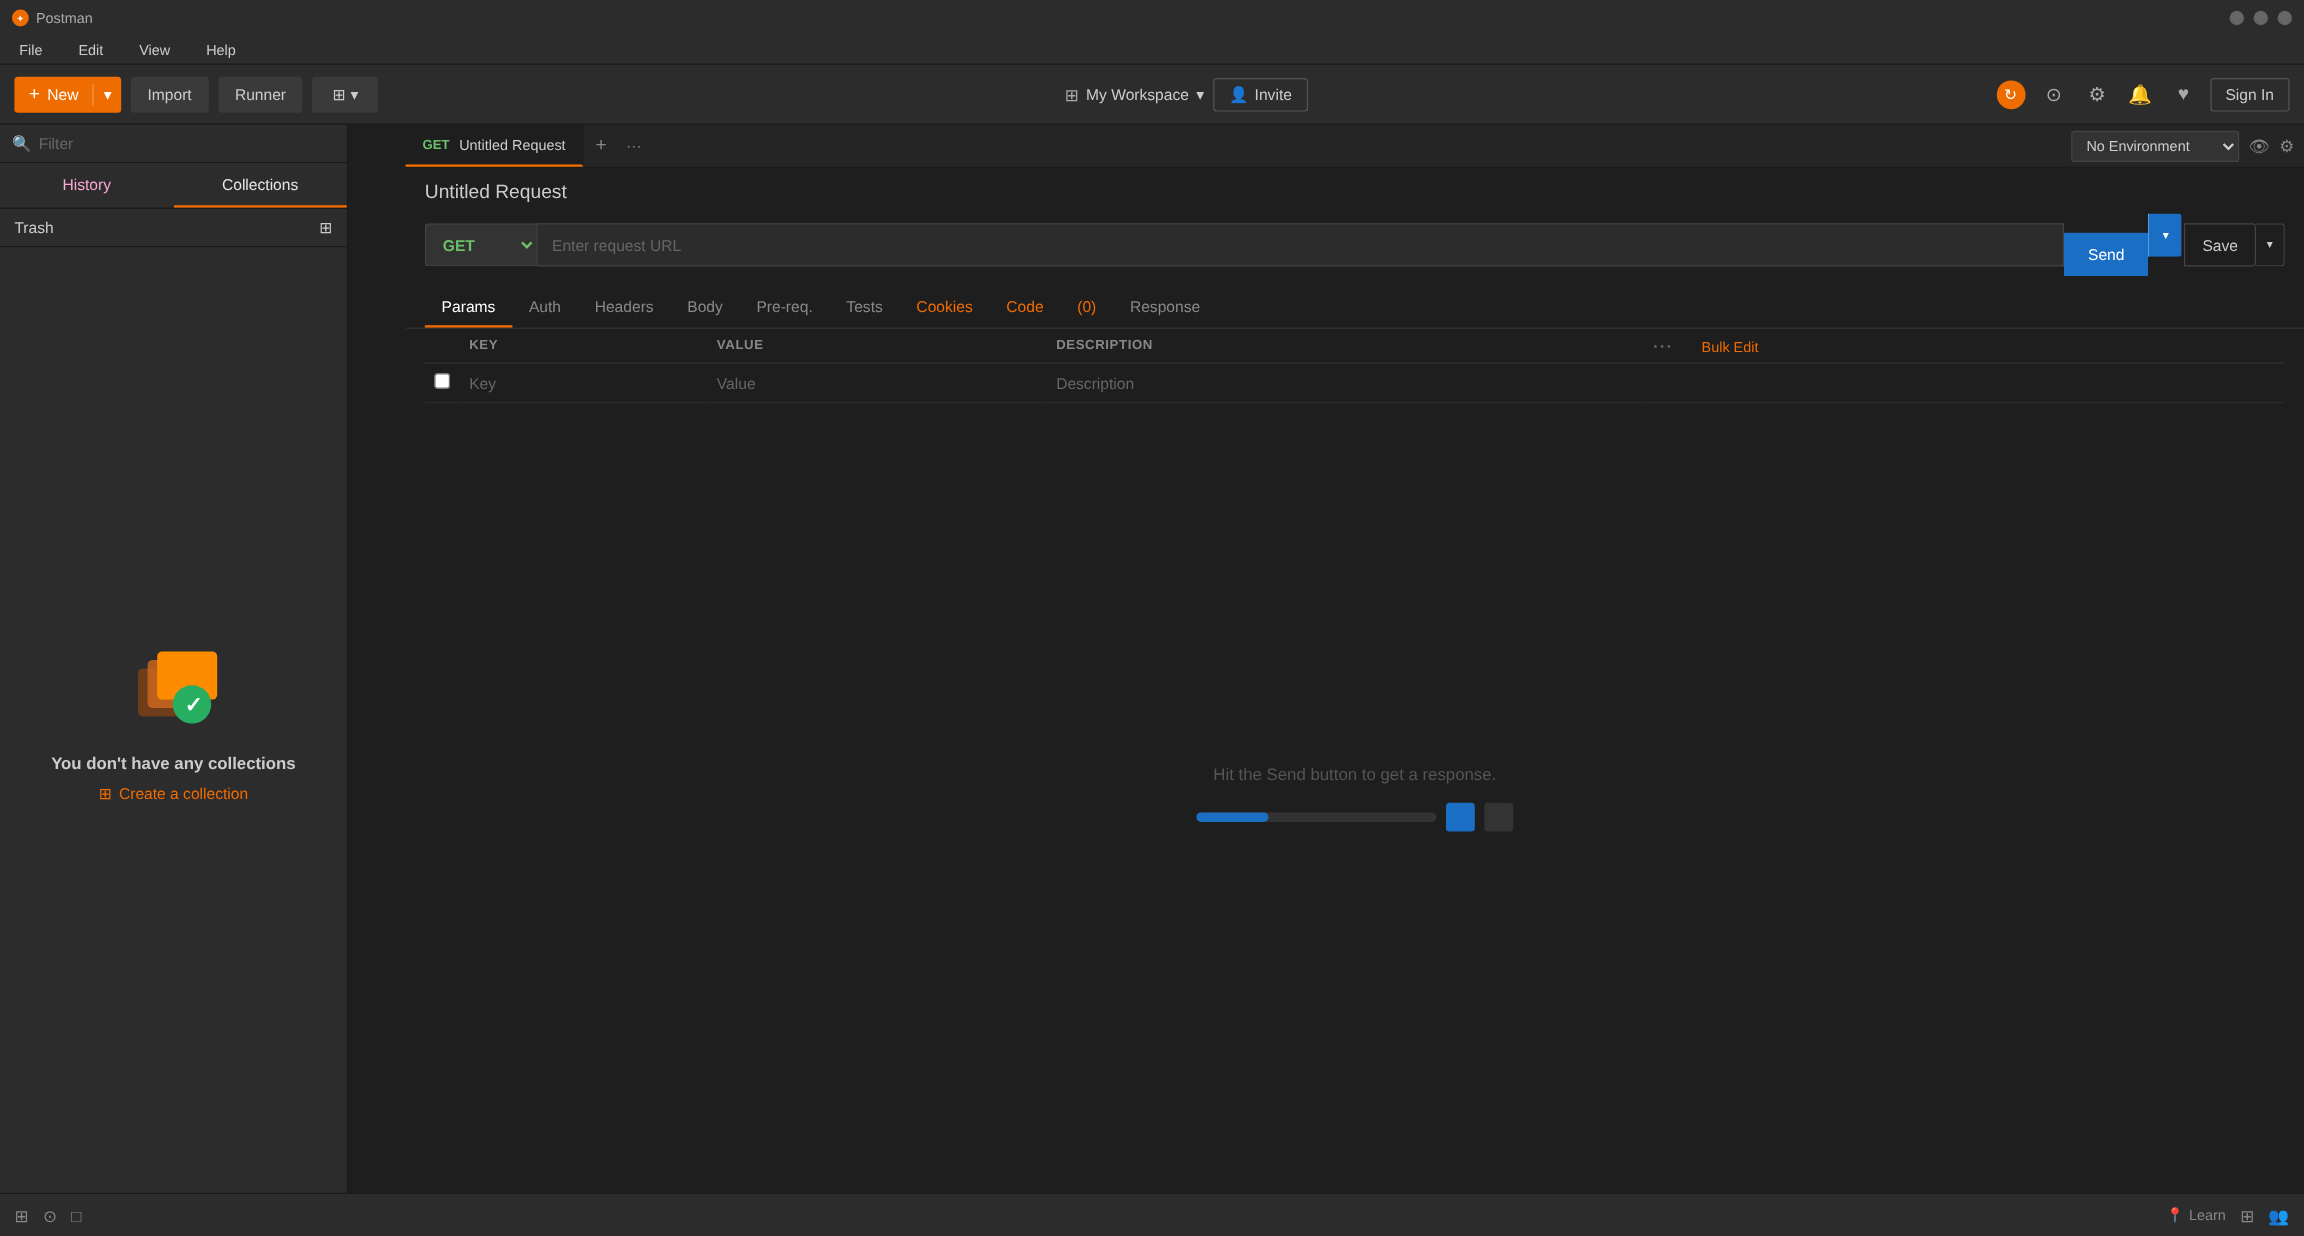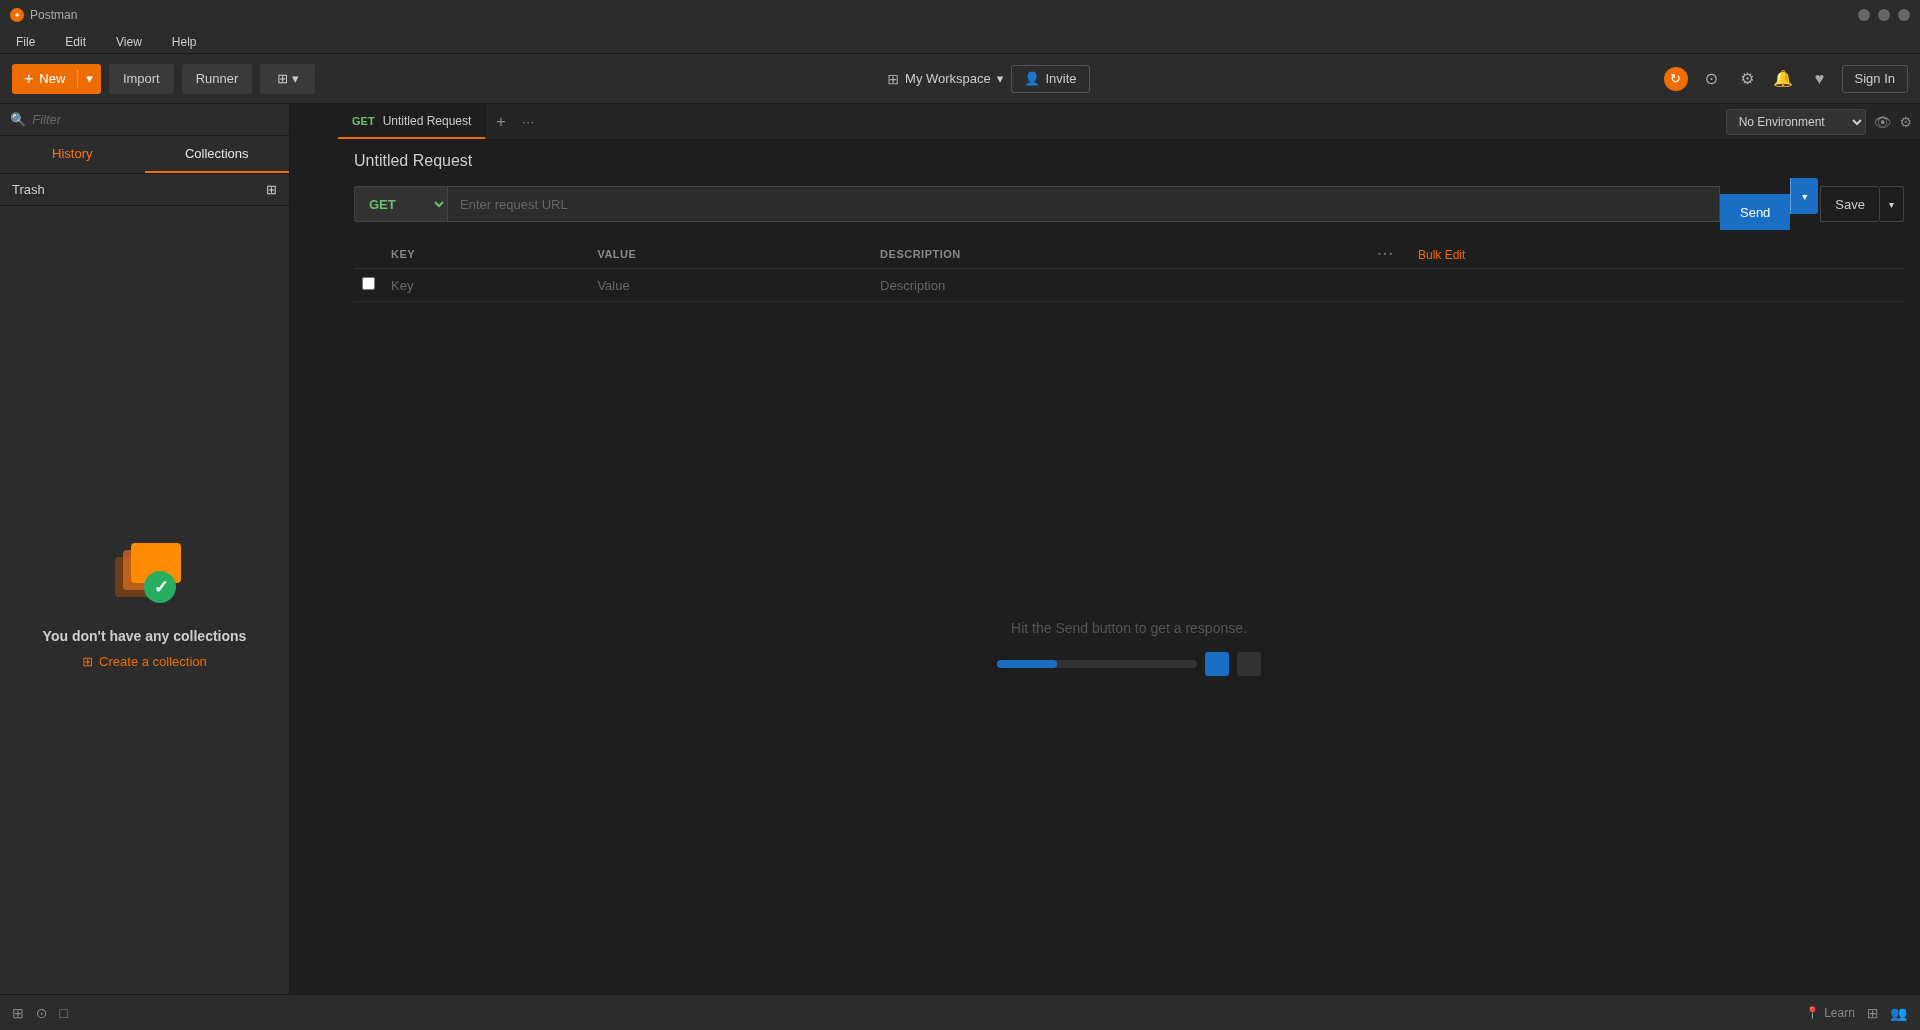--- a/index.html
+++ b/index.html
@@ -189,34 +189,33 @@
       align-items: center;
       gap: 6px;
     }
     #sidebar-search input {
       background: transparent;
       border: none;
       color: #ccc;
       outline: none;
       flex: 1;
       font-size: 13px;
-      font-style: italic;
     }
     #sidebar-search input::placeholder { color: #666; }
     .sidebar-tabs {
       display: flex;
       border-bottom: 1px solid #1a1a1a;
     }
     .sidebar-tab {
       flex: 1;
       text-align: center;
       padding: 10px 0;
       cursor: pointer;
       font-size: 13px;
-      color: #f97316;
+      color: #f9a8d4;
     }
     .sidebar-tab.active {
       color: #e5e5e5;
       border-bottom: 2px solid #ef6c00;
     }
     .sidebar-trash {
       padding: 8px 12px;
       color: #ccc;
       cursor: pointer;
       display: flex;
@@ -667,20 +666,32 @@
         </select>
         <input type="text" class="url-input" placeholder="Enter request URL" style="">
         <div class="send-btn-group">
           <button class="send-btn">Send</button>
           <button class="send-arrow">▾</button>
         </div>
         <button class="save-btn">Save</button>
         <button class="save-arrow">▾</button>
       </div>
 
+      <div class="req-tabs">
+        <div class="req-tab active">Params</div>
+        <div class="req-tab">Auth</div>
+        <div class="req-tab">Headers</div>
+        <div class="req-tab">Body</div>
+        <div class="req-tab">Pre-req.</div>
+        <div class="req-tab">Tests</div>
+        <div class="req-tab orange">Cookies</div>
+        <div class="req-tab orange">Code</div>
+        <div class="req-tab orange">(0)</div>
+        <div class="req-tab">Response</div>
+      </div>
 
       <table class="params-table">
         <thead>
           <tr>
             <th class="row-check"></th>
             <th>KEY</th>
             <th>VALUE</th>
             <th>DESCRIPTION</th>
             <th>
               <span class="more-dots">···</span>

